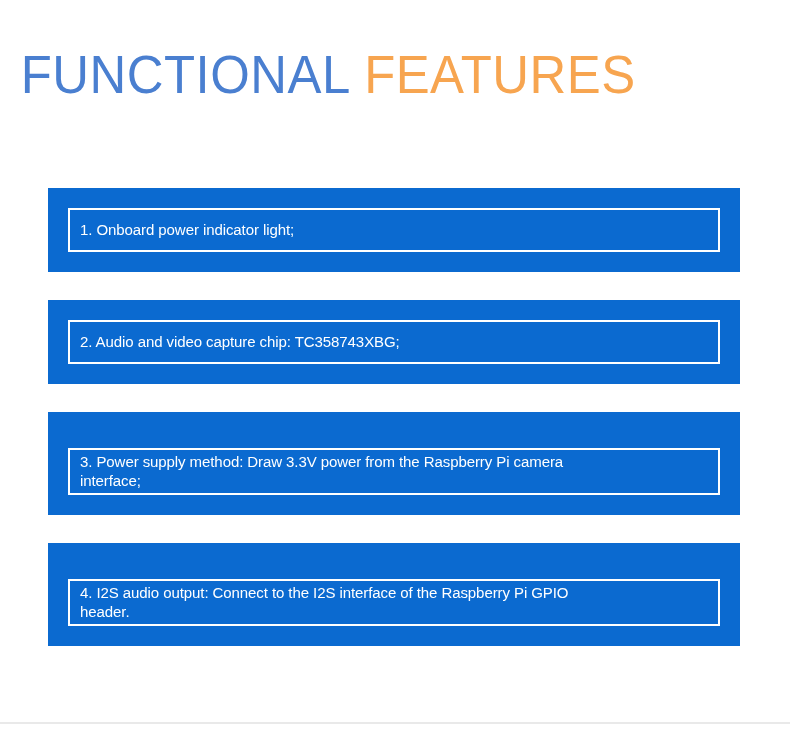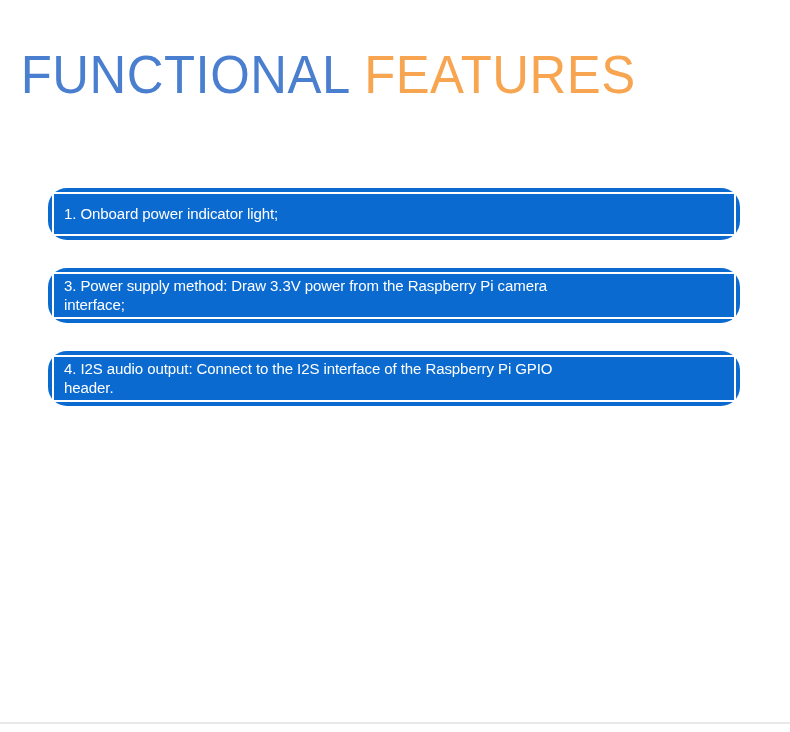--- a/index.html
+++ b/index.html
@@ -52,23 +52,22 @@
     position: absolute;
     left: 48px;
     top: 188px;
     width: 692px;
   }
   .feature-box {
     position: relative;
     width: 692px;
     box-sizing: border-box;
     background: #0b6ad0;
-    padding: 4px;
+    padding: 20px;
     margin-bottom: 28px;
-    border-radius: 19px;
   }
   .feature-box:last-child { margin-bottom: 0; }
 
   .feature-inner {
     box-sizing: border-box;
     border: 2px solid #ffffff;
     min-height: 44px;
     display: flex;
     align-items: center;
     padding: 2px 10px 3px 10px;
@@ -79,21 +78,21 @@
     line-height: 19px;
     font-weight: 400;
     letter-spacing: -0.1px;
     font-family: "Liberation Sans Narrow", "Liberation Sans", "DejaVu Sans", sans-serif;
     transform: scaleX(0.97);
     transform-origin: left center;
     white-space: pre-line;
   }
 
   
-  .feature-box.two-line .feature-inner { min-height: 44px; }
+  .feature-box.two-line .feature-inner { min-height: 44px; margin-top: 16px; }
 
   
   .bottom-rule {
     position: absolute;
     left: 0;
     top: 722px;
     width: 790px;
     height: 2px;
     background: #e9e9e9;
   }
@@ -108,20 +107,25 @@
   </div>
 
   <div class="features">
 
     <div class="feature-box">
       <div class="feature-inner">
         <span class="feature-text">1. Onboard power indicator light;</span>
       </div>
     </div>
 
+    <div class="feature-box">
+      <div class="feature-inner">
+        <span class="feature-text">2. Audio and video capture chip: TC358743XBG;</span>
+      </div>
+    </div>
 
     <div class="feature-box two-line">
       <div class="feature-inner">
         <span class="feature-text">3. Power supply method: Draw 3.3V power from the Raspberry Pi camera
 interface;</span>
       </div>
     </div>
 
     <div class="feature-box two-line">
       <div class="feature-inner">

